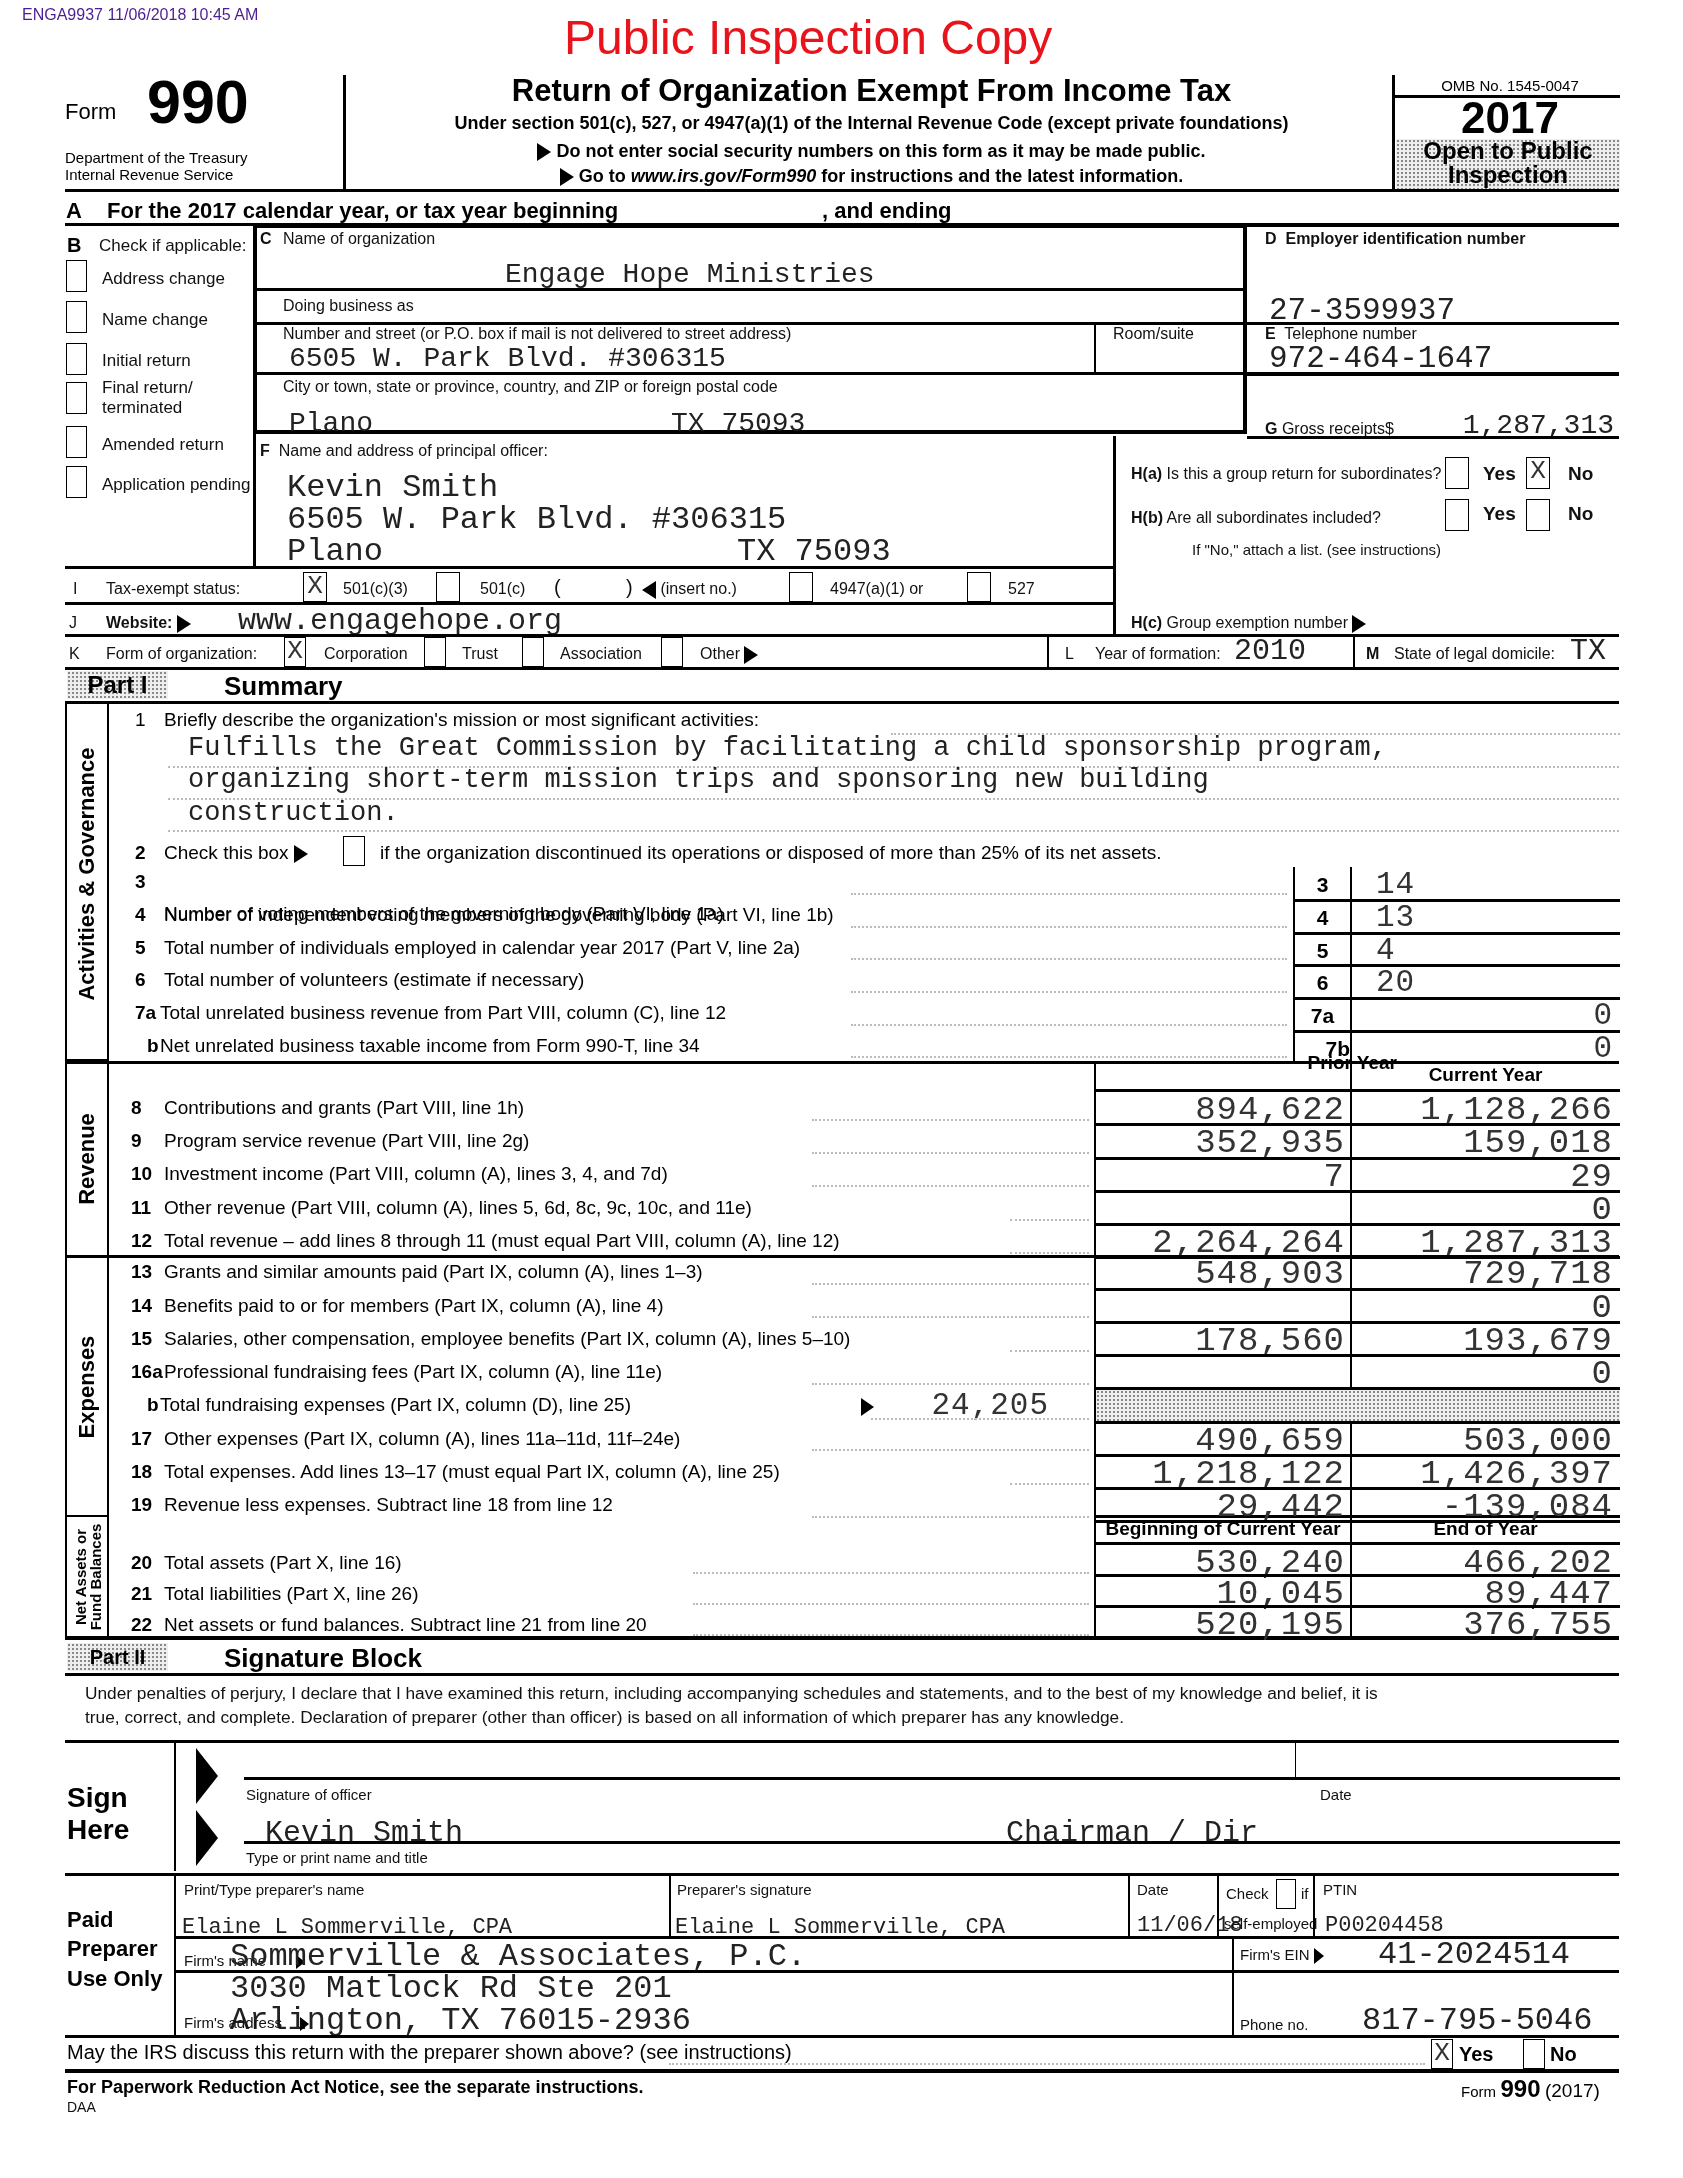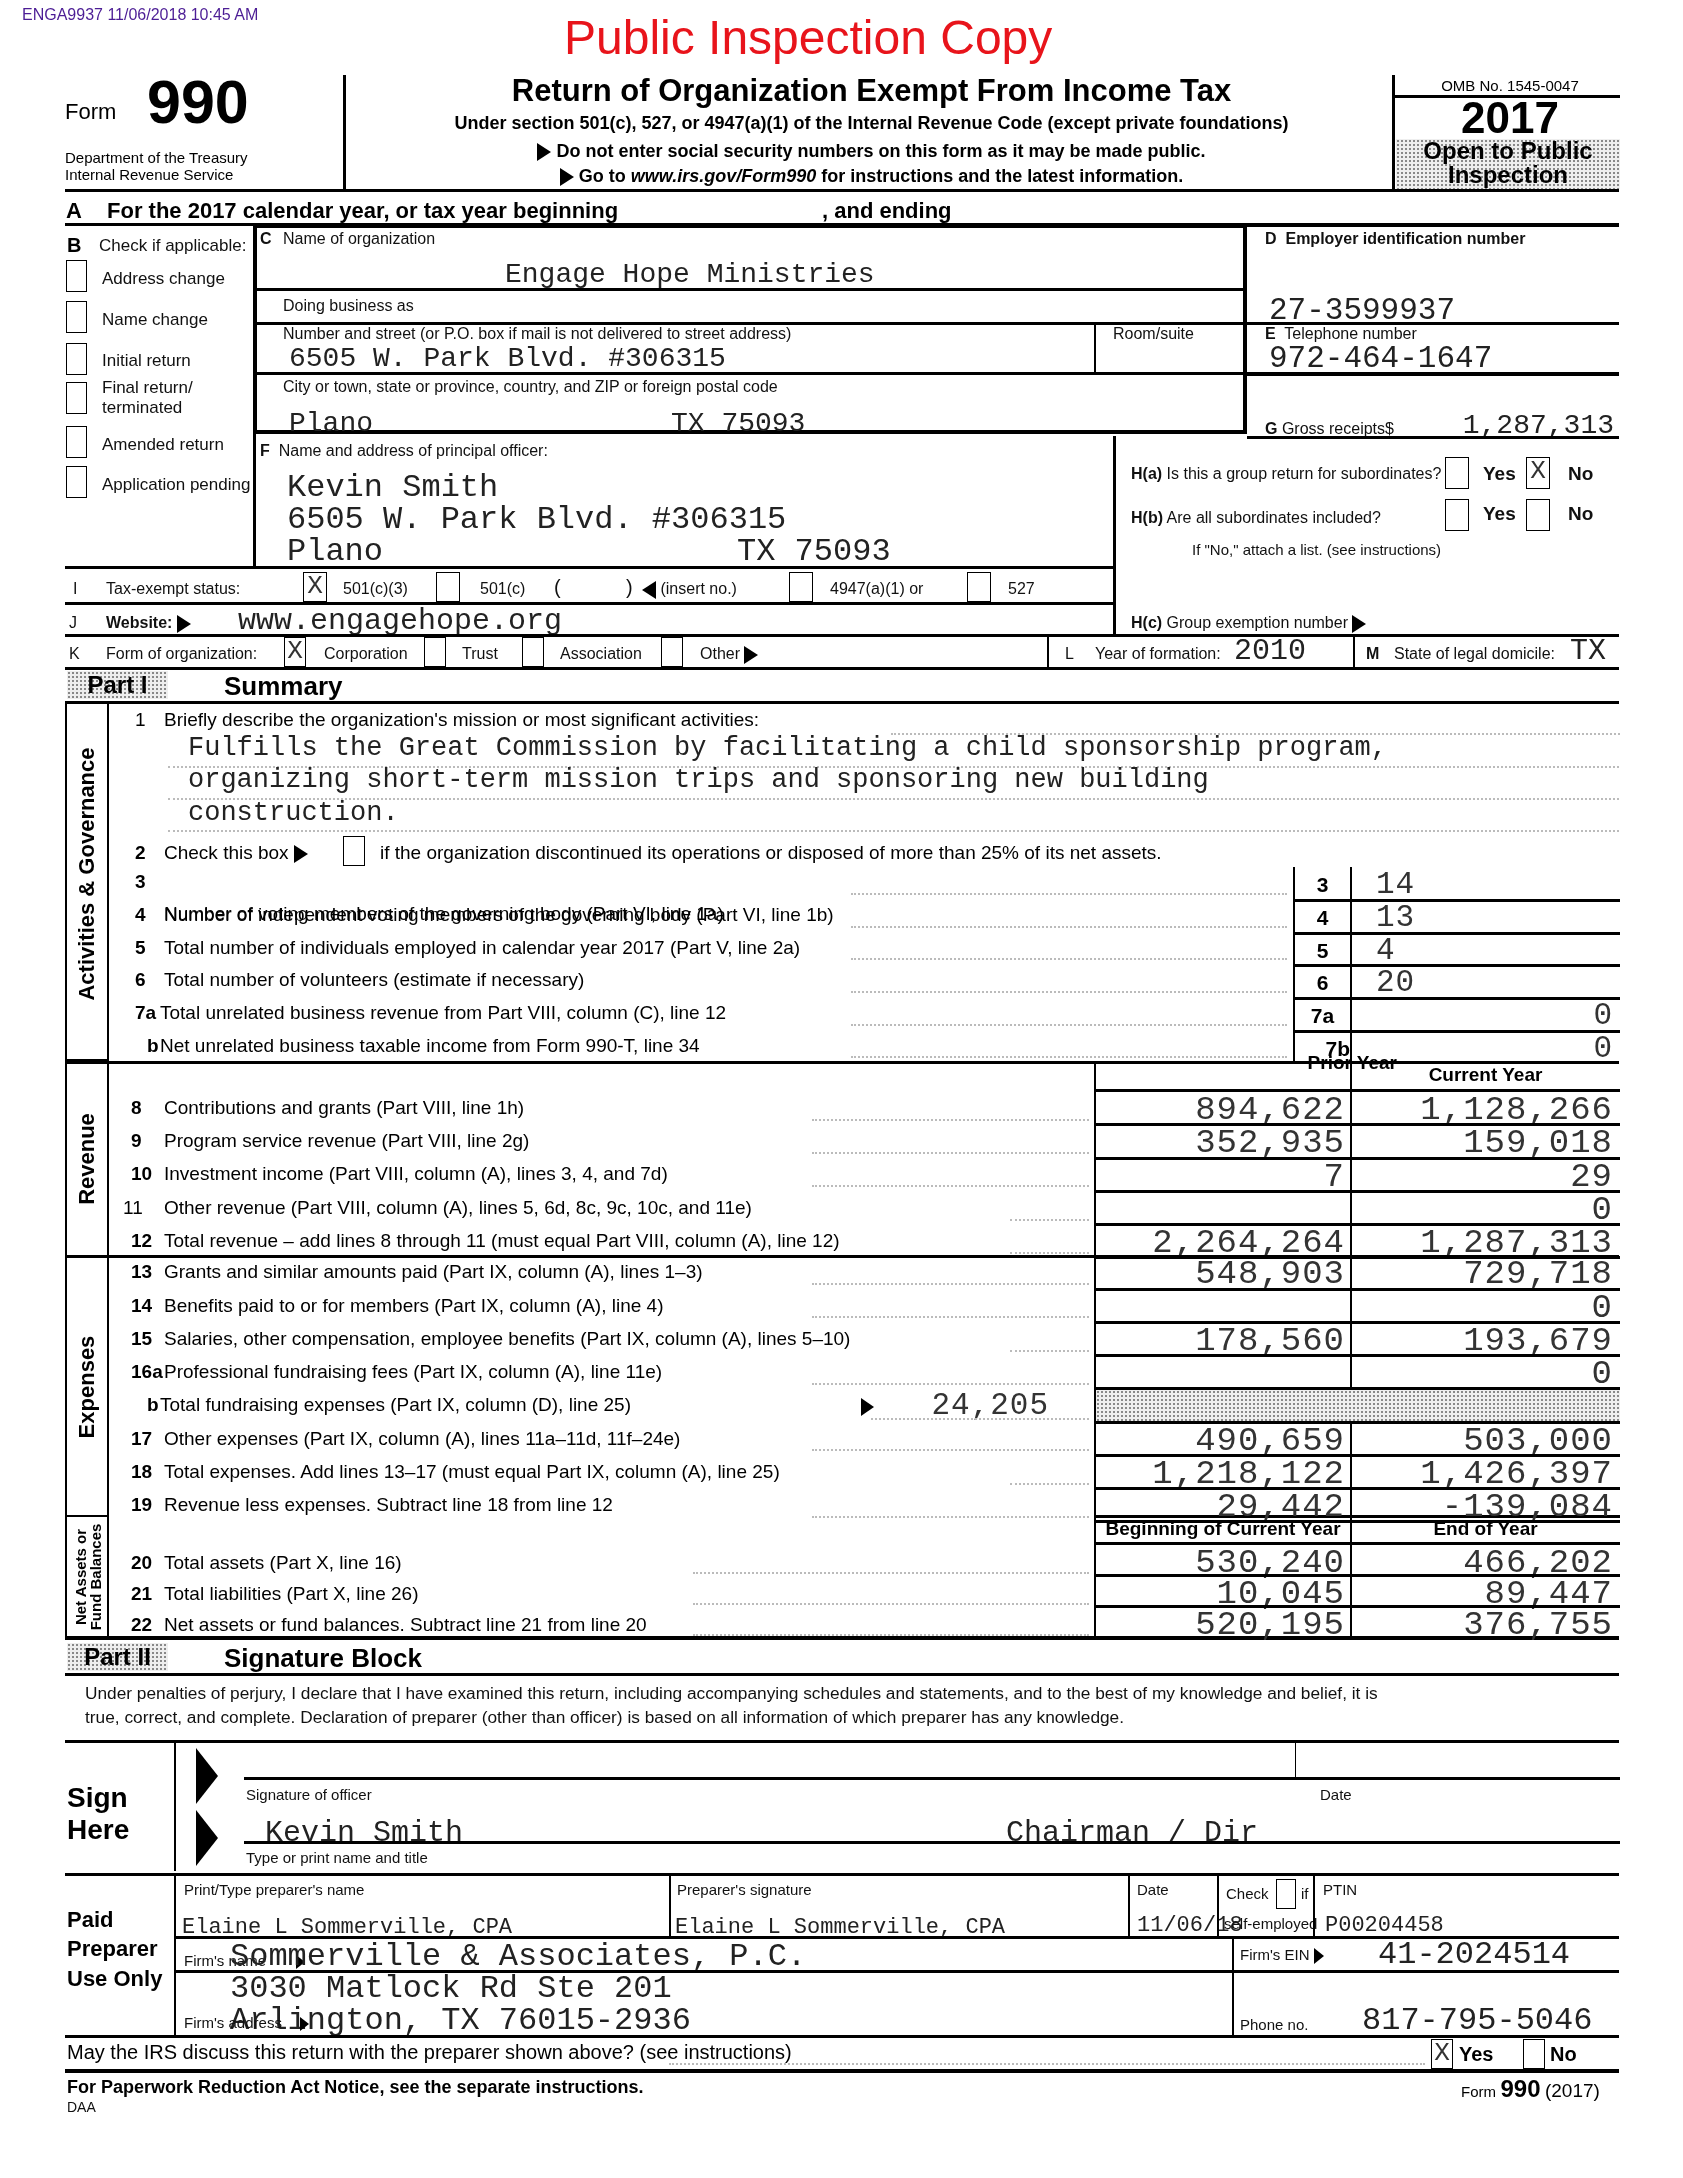--- a/index.html
+++ b/index.html
@@ -225,21 +225,21 @@
 <div id="rev-lines"></div>
 <div id="exp-lines"></div>
 
 <div class="hl" style="left:1094px;top:1515px;width:526px;height:3px;"></div>
 <div class="abs" style="left:1096px;top:1518px;width:254px;text-align:center;font-weight:bold;font-size:19px;">Beginning of Current Year</div>
 <div class="abs" style="left:1352px;top:1518px;width:267px;text-align:center;font-weight:bold;font-size:19px;">End of Year</div>
 <div class="hl" style="left:1094px;top:1542px;width:526px;height:3px;"></div>
 <div id="net-lines"></div>
 <div class="hl" style="left:65px;top:1636px;width:1554px;height:4px;"></div>
 
-<div class="abs stip" style="left:67px;top:1643px;width:101px;height:28px;text-align:center;font-weight:bold;font-size:24px;line-height:28px;">Part II</div>
+<div class="abs stip" style="left:67px;top:1643px;width:101px;height:28px;text-align:center;font-weight:bold;font-size:20px;line-height:28px;">Part II</div>
 <div class="abs" style="left:224px;top:1643px;font-weight:bold;font-size:26px;">Signature Block</div>
 <div class="hl" style="left:65px;top:1673px;width:1554px;height:3px;"></div>
 <div class="small" style="left:85px;top:1683px;font-size:17.3px;">Under penalties of perjury, I declare that I have examined this return, including accompanying schedules and statements, and to the best of my knowledge and belief, it is</div>
 <div class="small" style="left:85px;top:1707px;font-size:17.3px;">true, correct, and complete. Declaration of preparer (other than officer) is based on all information of which preparer has any knowledge.</div>
 <div class="hl" style="left:65px;top:1740px;width:1554px;height:3px;"></div>
 
 <div class="abs" style="left:67px;top:1782px;font-weight:bold;font-size:28px;">Sign</div>
 <div class="abs" style="left:67px;top:1814px;font-weight:bold;font-size:28px;">Here</div>
 <div class="hl" style="left:174px;top:1742px;width:2px;height:129px;"></div>
 <div class="abs" style="left:196px;top:1748px;width:0;height:0;border-top:28px solid transparent;border-bottom:28px solid transparent;border-left:22px solid #000;"></div>
@@ -362,21 +362,21 @@
 <div class="dots" style="left:812px;top:1152px;width:277px;"></div>
 <div class="num" style="left:1097px;top:1124px;width:248px;">352,935</div>
 <div class="num" style="left:1354px;top:1124px;width:259px;">159,018</div>
 <div class="hl" style="left:1094px;top:1157px;width:526px;height:3px;"></div>
 <div class="lbl" style="left:131px;top:1163px;font-weight:bold;">10</div>
 <div class="lbl" style="left:164px;top:1163px;">Investment income (Part VIII, column (A), lines 3, 4, and 7d)</div>
 <div class="dots" style="left:812px;top:1185px;width:277px;"></div>
 <div class="num" style="left:1097px;top:1158px;width:248px;">7</div>
 <div class="num" style="left:1354px;top:1158px;width:259px;">29</div>
 <div class="hl" style="left:1094px;top:1190px;width:526px;height:3px;"></div>
-<div class="lbl" style="left:123px;top:1197px;font-weight:normal;text-align:center;">11</div>
+<div class="lbl" style="left:131px;top:1197px;font-weight:bold;text-align:center;">11</div>
 <div class="lbl" style="left:164px;top:1197px;">Other revenue (Part VIII, column (A), lines 5, 6d, 8c, 9c, 10c, and 11e)</div>
 <div class="dots" style="left:1010px;top:1219px;width:79px;"></div>
 <div class="num" style="left:1097px;top:1191px;width:248px;"></div>
 <div class="num" style="left:1354px;top:1191px;width:259px;">0</div>
 <div class="hl" style="left:1094px;top:1223px;width:526px;height:3px;"></div>
 <div class="lbl" style="left:131px;top:1230px;font-weight:bold;">12</div>
 <div class="lbl" style="left:164px;top:1230px;">Total revenue – add lines 8 through 11 (must equal Part VIII, column (A), line 12)</div>
 <div class="dots" style="left:1010px;top:1252px;width:79px;"></div>
 <div class="num" style="left:1097px;top:1224px;width:248px;">2,264,264</div>
 <div class="num" style="left:1354px;top:1224px;width:259px;">1,287,313</div>

